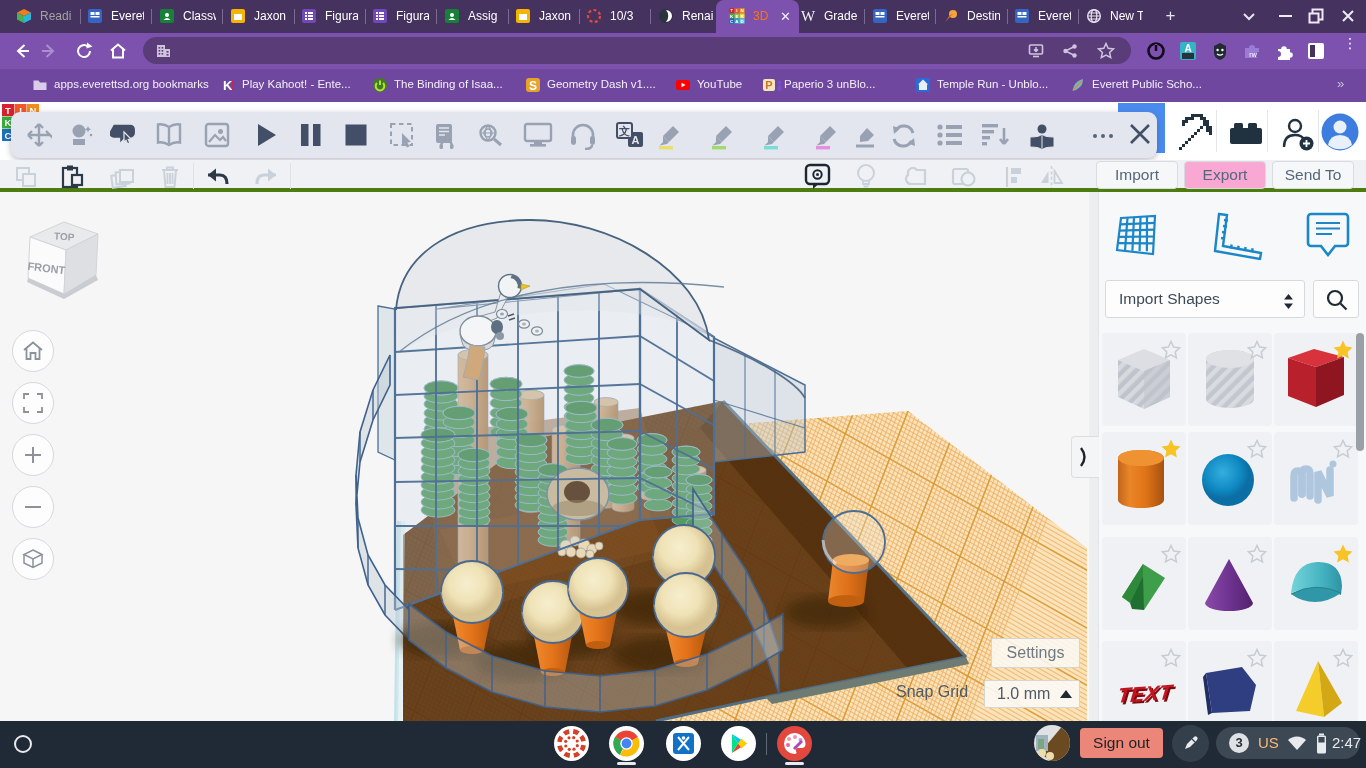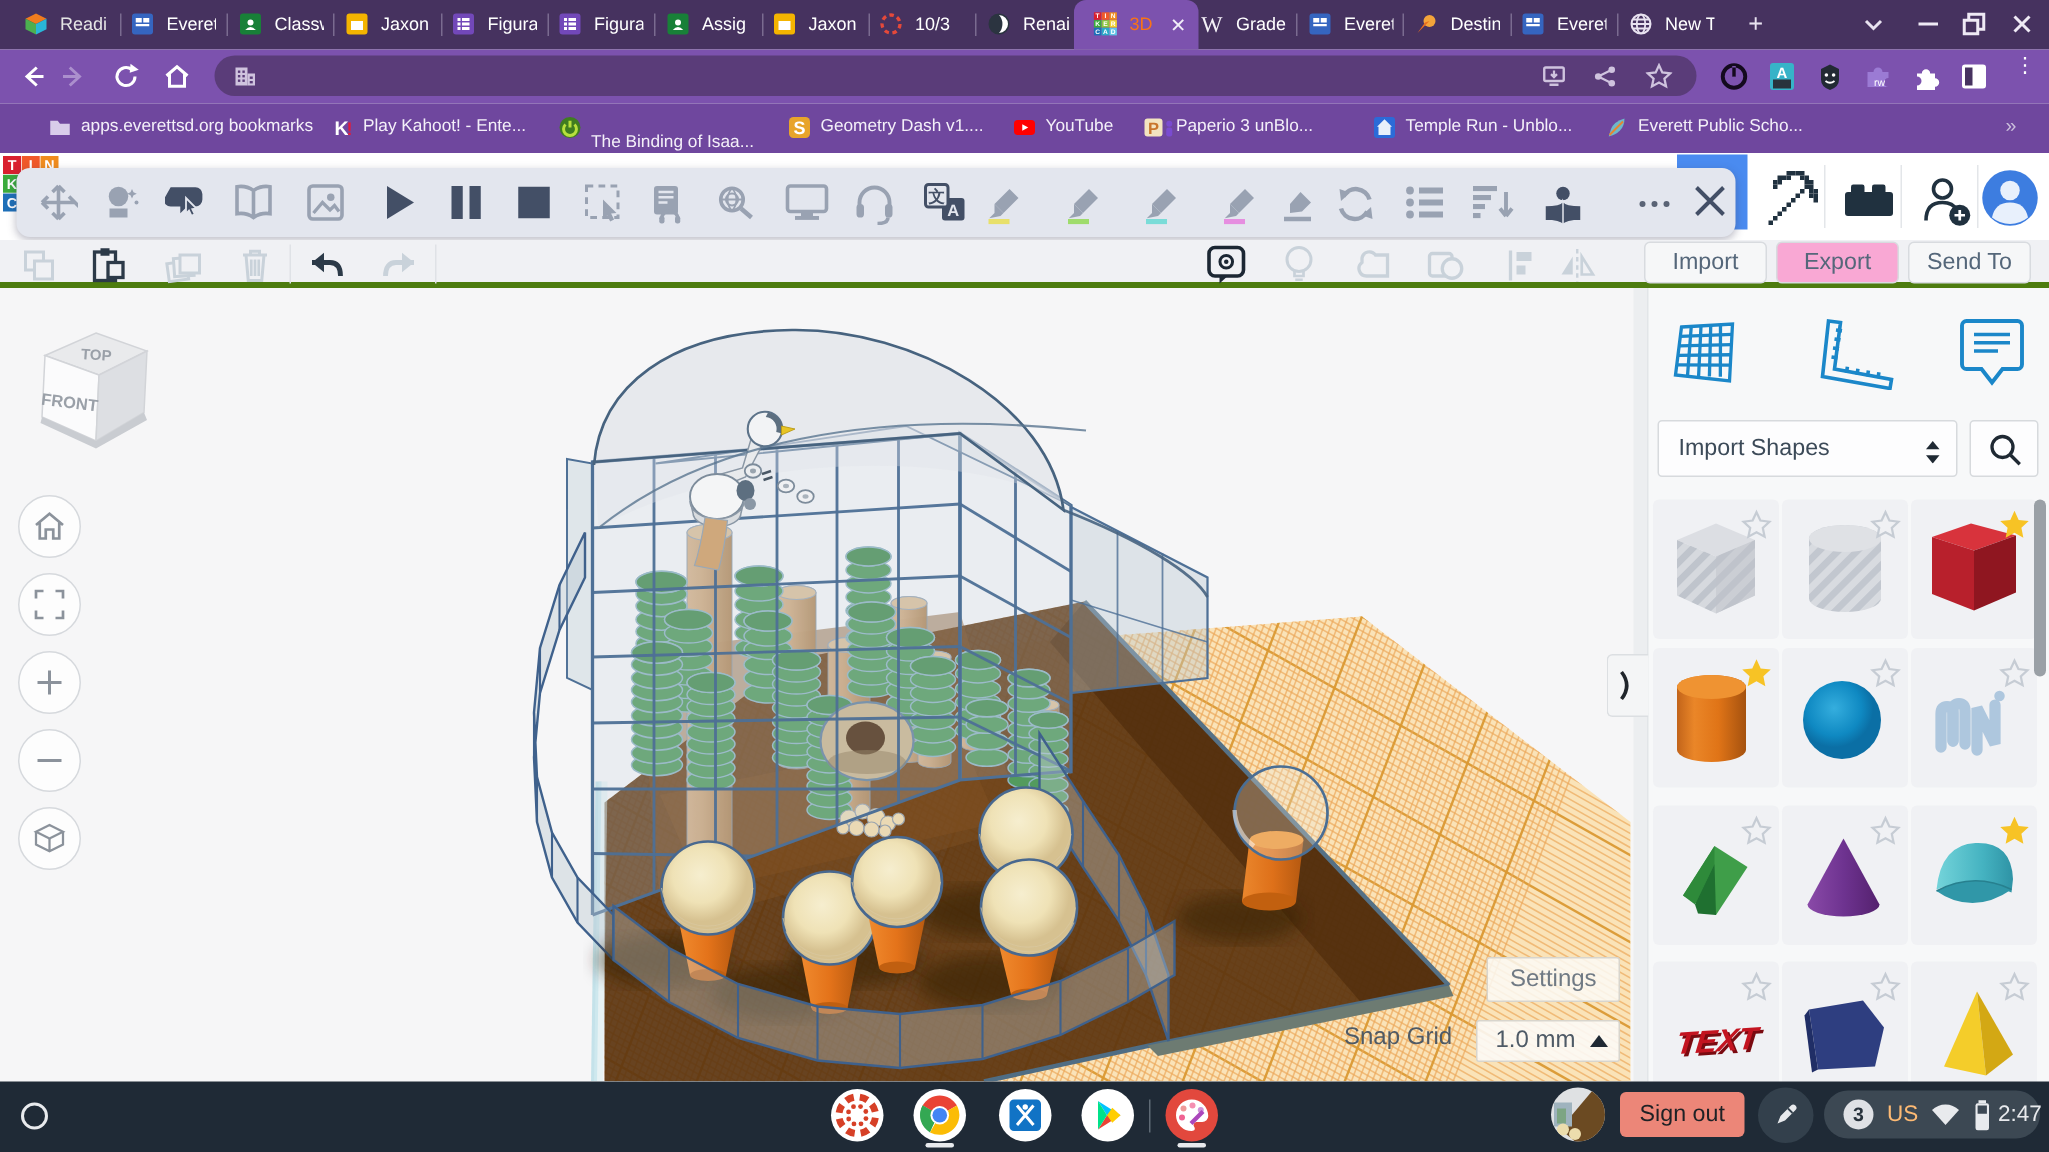--- a/index.html
+++ b/index.html
@@ -77,21 +77,21 @@
       <circle cx="19" cy="14" r="6.5" fill="#e8f0fc"></circle>
       <path d="M7 32 q2 -10 12 -10 q10 0 12 10 a19 19 0 0 1 -24 0z" fill="#e8f0fc"></path>
     </svg>
   </div>
 <div class="abs" style="left:0;top:0;width:1366px;height:33px;background:#46325f;">
     <div class="abs" style="left:16px;top:8px;width:16px;height:16px;"><svg width="16" height="16">
         <polygon points="8,1 15,4.5 8,8 1,4.5" fill="#f07c1e"></polygon>
         <polygon points="1,4.5 8,8 8,15 1,11.5" fill="#4caf50"></polygon>
         <polygon points="15,4.5 8,8 8,15 15,11.5" fill="#29b6d8"></polygon>
       </svg></div>
-    <div class="abs" style="left:40px;top:9px;width:33px;height:15px;overflow:hidden;color:#e5e5e5;font-size:12px;white-space:nowrap;">Readi</div>
+    <div class="abs" style="left:40px;top:9px;width:33px;height:15px;overflow:hidden;color:#a3a3a3;font-size:12px;white-space:nowrap;">Readi</div>
     <div class="abs" style="left:80px;top:9px;width:1px;height:15px;background:#7a6b90;"></div>
     <div class="abs" style="left:87px;top:8px;width:16px;height:16px;"><svg width="16" height="16">
         <rect x="1" y="1" width="14" height="14" rx="2" fill="#3565c0"></rect>
         <rect x="3.5" y="4" width="4" height="3" fill="#fff"></rect>
         <rect x="8.5" y="4" width="4" height="3" fill="#fff"></rect>
         <rect x="3.5" y="8" width="9" height="1.5" fill="#fff"></rect>
       </svg></div>
     <div class="abs" style="left:111px;top:9px;width:33px;height:15px;overflow:hidden;color:#ffffff;font-size:12px;white-space:nowrap;">Everet</div>
     <div class="abs" style="left:151px;top:9px;width:1px;height:15px;background:#7a6b90;"></div>
     <div class="abs" style="left:159px;top:8px;width:16px;height:16px;"><svg width="16" height="16">
@@ -300,21 +300,21 @@
     <div class="abs" style="left:220px;top:8px;width:16px;height:16px;"><svg width="16" height="16">
         <text x="3" y="13" font-size="13" font-weight="bold" fill="#fff">K</text>
         <text x="11" y="13" font-size="12" font-weight="bold" fill="#e21b3c">!</text>
       </svg></div>
     <div class="abs" style="left:242px;top:9px;font-size:11.5px;color:#f4f0f9;">Play Kahoot! - Ente...</div>
     <div class="abs" style="left:372px;top:8px;width:16px;height:16px;"><svg width="16" height="16">
         <circle cx="8" cy="8" r="7" fill="#3f7d20"></circle>
         <path d="M8 3.5 v4.5" stroke="#b7e03c" stroke-width="2"></path>
         <path d="M5 6 a4.3 4.3 0 1 0 6 0" stroke="#b7e03c" stroke-width="2" fill="none"></path>
       </svg></div>
-    <div class="abs" style="left:394px;top:20px;font-size:11.5px;color:#f4f0f9;">The Binding of Isaa...</div>
+    <div class="abs" style="left:394px;top:9px;font-size:11.5px;color:#f4f0f9;">The Binding of Isaa...</div>
     <div class="abs" style="left:525px;top:8px;width:16px;height:16px;"><svg width="16" height="16">
         <rect x="1" y="1" width="14" height="14" rx="3" fill="#e8a42a"></rect>
         <text x="8" y="12.5" font-size="12" font-weight="bold" fill="#fff" text-anchor="middle">S</text>
       </svg></div>
     <div class="abs" style="left:547px;top:9px;font-size:11.5px;color:#f4f0f9;">Geometry Dash v1....</div>
     <div class="abs" style="left:675px;top:8px;width:16px;height:16px;"><svg width="16" height="16">
         <rect x="1" y="3" width="14" height="10" rx="2.5" fill="#f00"></rect>
         <polygon points="6.5,5.8 10.5,8 6.5,10.2" fill="#fff"></polygon>
       </svg></div>
     <div class="abs" style="left:697px;top:9px;font-size:11.5px;color:#f4f0f9;">YouTube</div>

